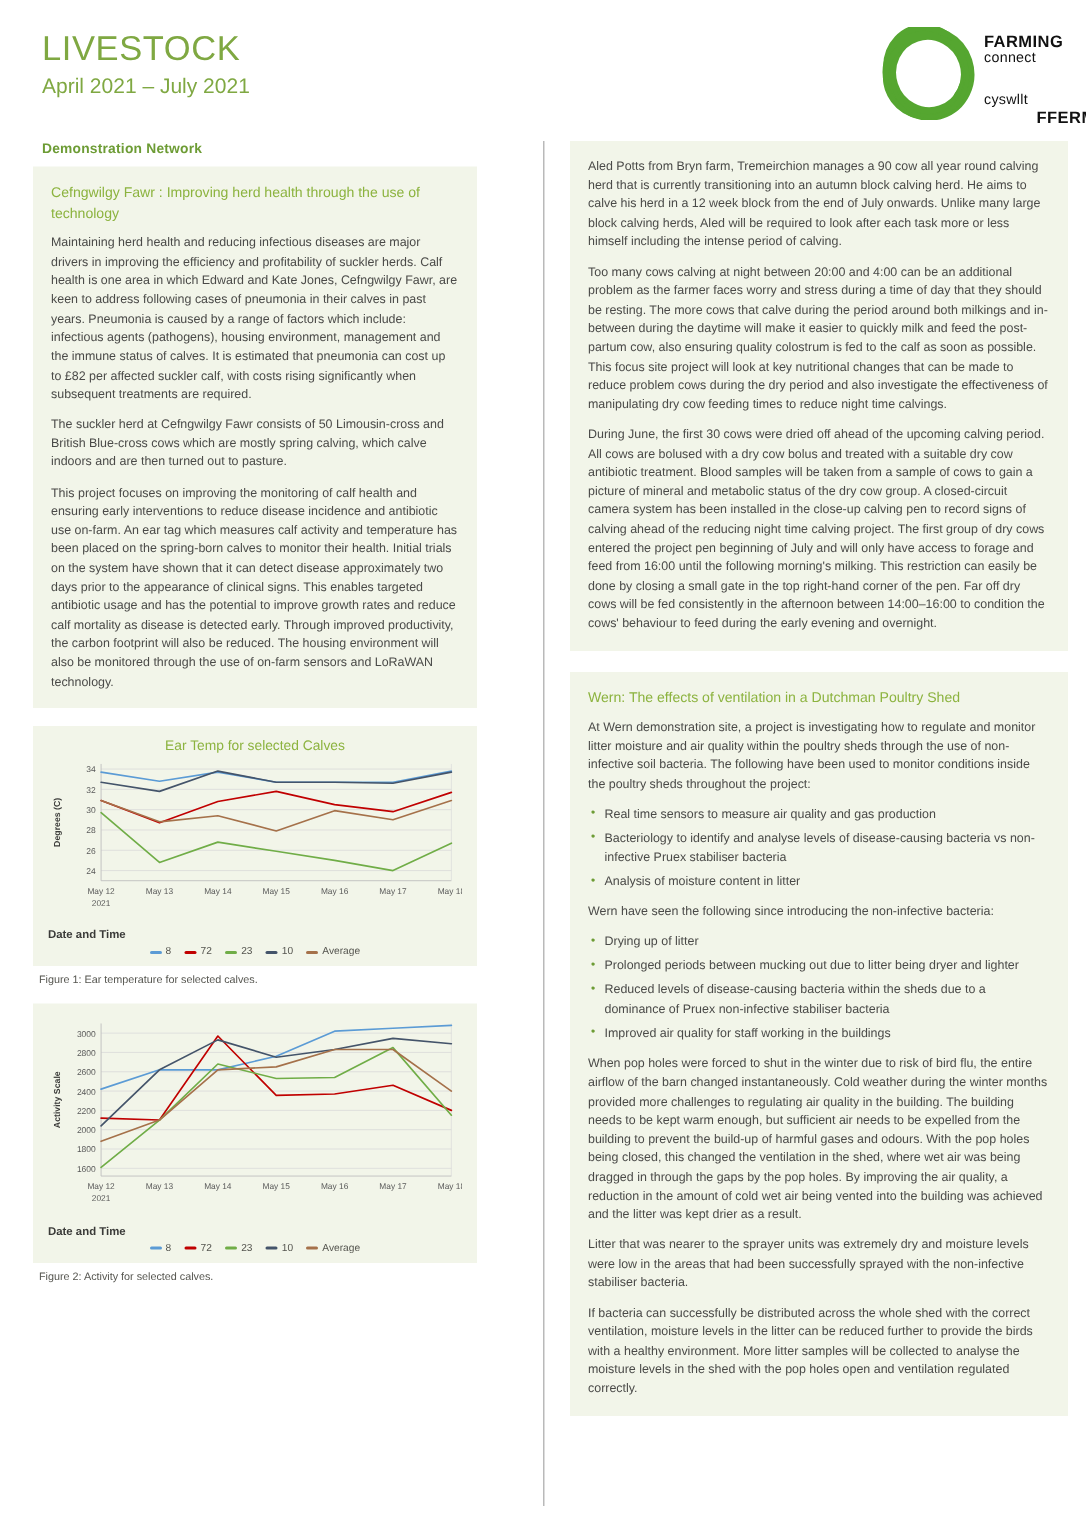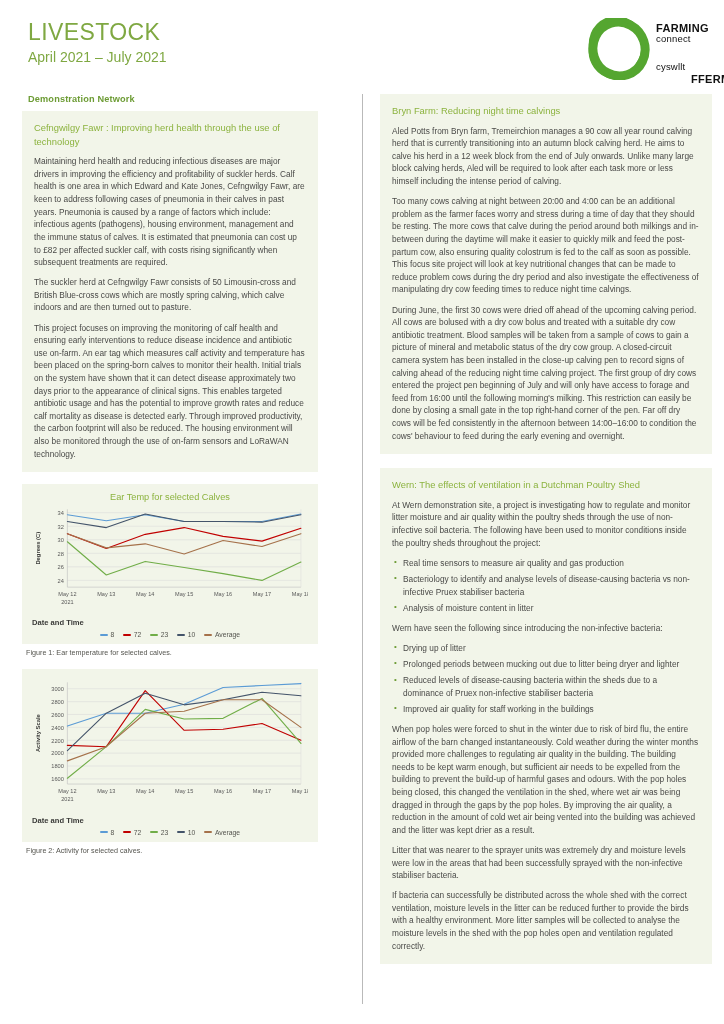--- a/index.html
+++ b/index.html
@@ -238,21 +238,20 @@
             <span>Average</span>
           </div>
         </div>
     </div>
     <div class="fig-caption">Figure 2: Activity for selected calves.</div>
   </div>
 
   <div class="col-right">
 
     <div class="rcard">
-      <div class="rcard-title">Bryn Farm: Reducing night time calvings</div>
       <p>Aled Potts from Bryn farm, Tremeirchion manages a 90 cow all year round calving herd that is currently transitioning into an autumn block calving herd. He aims to calve his herd in a 12 week block from the end of July onwards. Unlike many large block calving herds, Aled will be required to look after each task more or less himself including the intense period of calving.</p>
       <p>Too many cows calving at night between 20:00 and 4:00 can be an additional problem as the farmer faces worry and stress during a time of day that they should be resting. The more cows that calve during the period around both milkings and in-between during the daytime will make it easier to quickly milk and feed the post-partum cow, also ensuring quality colostrum is fed to the calf as soon as possible. This focus site project will look at key nutritional changes that can be made to reduce problem cows during the dry period and also investigate the effectiveness of manipulating dry cow feeding times to reduce night time calvings.</p>
       <p>During June, the first 30 cows were dried off ahead of the upcoming calving period. All cows are bolused with a dry cow bolus and treated with a suitable dry cow antibiotic treatment. Blood samples will be taken from a sample of cows to gain a picture of mineral and metabolic status of the dry cow group. A closed-circuit camera system has been installed in the close-up calving pen to record signs of calving ahead of the reducing night time calving project. The first group of dry cows entered the project pen beginning of July and will only have access to forage and feed from 16:00 until the following morning's milking. This restriction can easily be done by closing a small gate in the top right-hand corner of the pen. Far off dry cows will be fed consistently in the afternoon between 14:00–16:00 to condition the cows' behaviour to feed during the early evening and overnight.</p>
     </div>
 
     <div class="rcard">
       <div class="rcard-title">Wern: The effects of ventilation in a Dutchman Poultry Shed</div>
       <p>At Wern demonstration site, a project is investigating how to regulate and monitor litter moisture and air quality within the poultry sheds through the use of non-infective soil bacteria. The following have been used to monitor conditions inside the poultry sheds throughout the project:</p>
       <ul class="bullets" id="wern-bullets-1">
           <li>Real time sensors to measure air quality and gas production</li>

